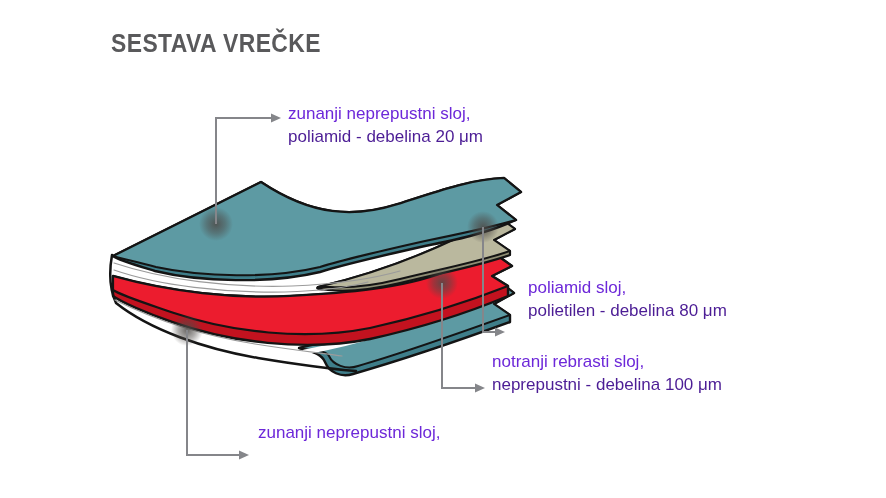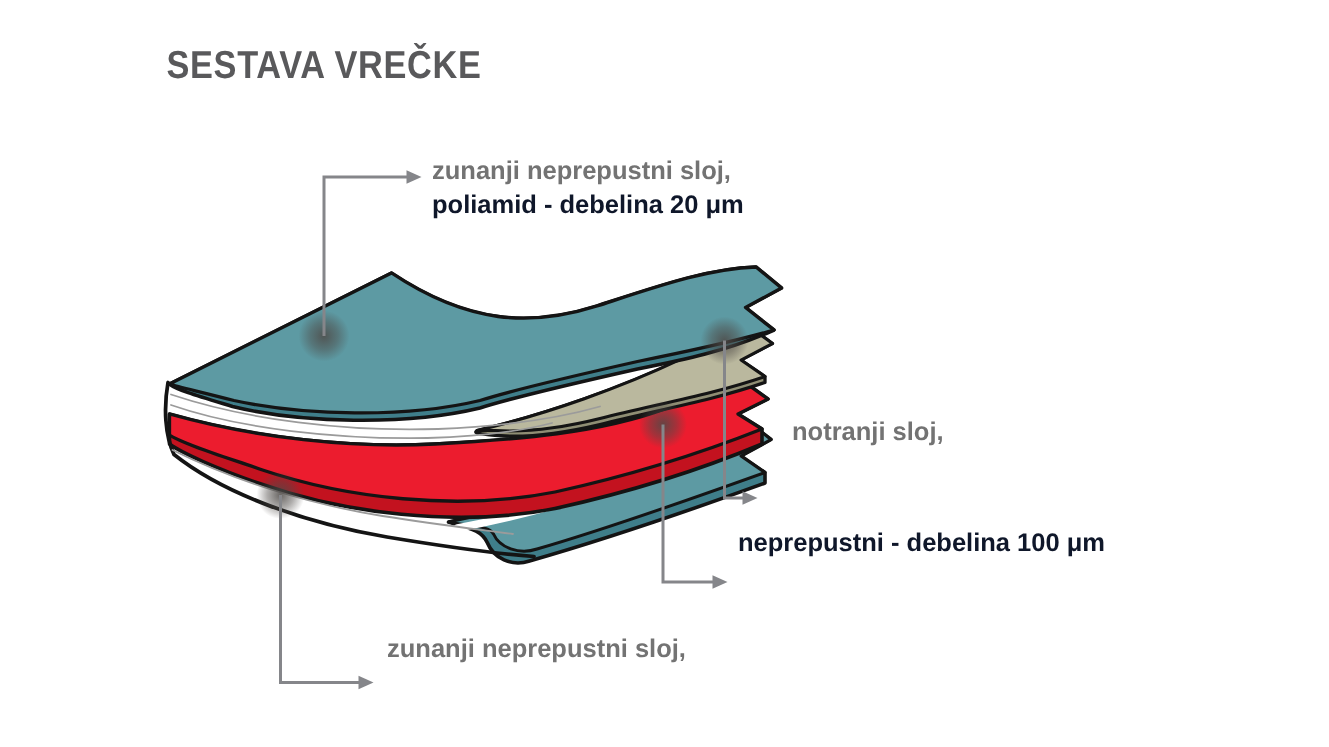--- a/index.html
+++ b/index.html
@@ -5,22 +5,22 @@
   html,body{margin:0;padding:0;background:#fff;}
   body{width:886px;height:498px;overflow:hidden;font-family:"Liberation Sans","DejaVu Sans",sans-serif;}
   .stage{position:relative;width:886px;height:478px;background:#fff;}
   .page-title{
     position:absolute;left:111px;top:28px;margin:0;
     font-size:26px;font-weight:700;color:#59595B;letter-spacing:.5px;
     transform:scaleX(.88);transform-origin:left top;white-space:nowrap;
   }
   .diagram-svg{position:absolute;left:0;top:0;width:886px;height:498px;}
   .callout-label{position:absolute;font-size:17px;line-height:23px;white-space:nowrap;}
-  .callout-label .bold-line{display:block;font-weight:700;color:#737373;}
-  .callout-label .detail-line{display:block;font-weight:700;color:#0f172a;}
+  .callout-label .bold-line{display:block;font-weight:400;color:#6d28d9;}
+  .callout-label .detail-line{display:block;font-weight:400;color:#4c1d95;}
   .label-1{left:288px;top:102px;}
   .label-2{left:528px;top:276px;}
   .label-3{left:492px;top:350px;}
   .label-4{left:258px;top:421px;}
 </style>
 </head>
 <body>
 
 <div class="stage">
 
@@ -88,24 +88,26 @@
       <polygon stroke="none" points="249,455 239,450.5 239,459.5"></polygon>
     </g>
   </svg>
 
   <div class="callout-label label-1">
     <span class="bold-line">zunanji neprepustni sloj,</span>
     <span class="detail-line">poliamid - debelina 20 μm</span>
   </div>
 
   <div class="callout-label label-2">
-    <span class="bold-line">notranji sloj,</span>
+    <span class="bold-line">poliamid sloj,</span>
+    <span class="detail-line">polietilen - debelina 80 μm</span>
   </div>
 
   <div class="callout-label label-3">
+    <span class="bold-line">notranji rebrasti sloj,</span>
     <span class="detail-line">neprepustni - debelina 100 μm</span>
   </div>
 
   <div class="callout-label label-4">
     <span class="bold-line">zunanji neprepustni sloj,</span>
   </div>
 
 </div>
 
 </body></html>

